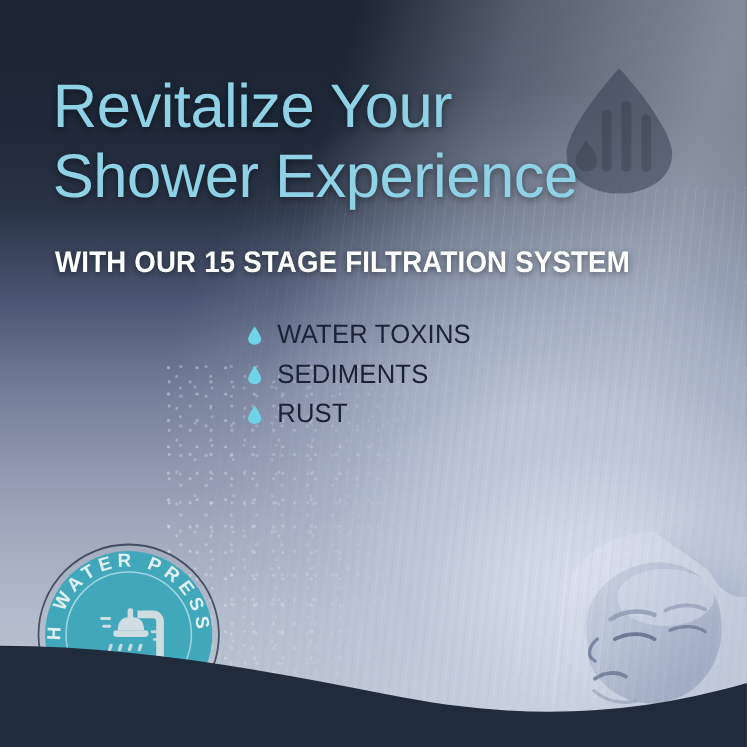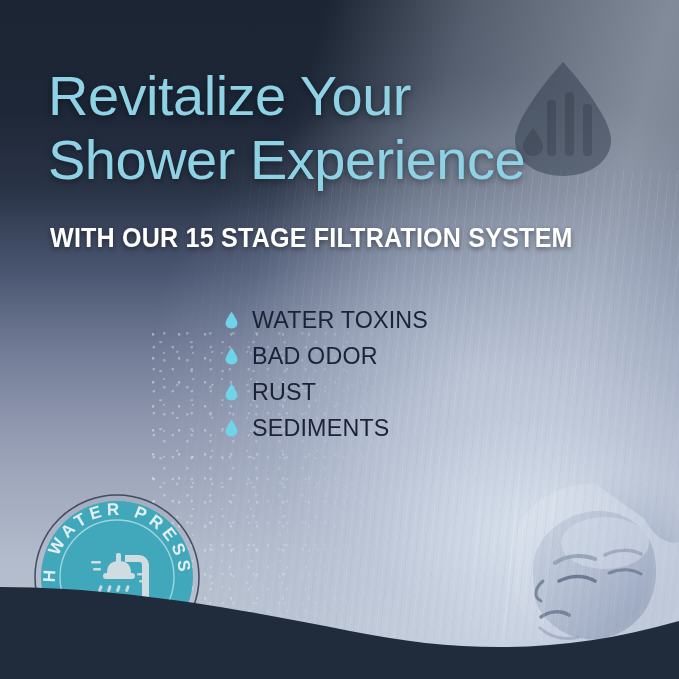--- a/index.html
+++ b/index.html
@@ -128,21 +128,21 @@
   }
   .badge-label {
     color: #9fdcec;
     font-size: 21px;
     font-weight: bold;
     letter-spacing: 1.4px;
     transform: scaleX(.95);
   }
 
   
-  .list { position: absolute; left: 225px; top: 302px; width: 330px; }
+  .list { position: absolute; left: 225px; top: 287px; width: 330px; }
   .list-item {
     display: flex; align-items: center;
     height: 36px;
   }
   .drop-bullet { width: 13px; height: 18px; margin-right: 14px; flex: none; }
   .list-text {
     color: #1a2236;
     font-size: 24px;
     letter-spacing: .2px;
     white-space: nowrap;
@@ -235,39 +235,33 @@
   <div class="list">
 
     <div class="list-item">
       <svg class="drop-bullet" viewBox="0 0 13 18">
         <path d="M6.5,0.8 C6.5,0.8 12.4,9.2 12.4,12.2 C12.4,15.4 9.8,17.4 6.5,17.4 C3.2,17.4 0.6,15.4 0.6,12.2 C0.6,9.2 6.5,0.8 6.5,0.8 Z" fill="#6fd4e8"></path>
       </svg>
       <span class="list-text">WATER TOXINS</span>
     </div>
 
 
+
     <div class="list-item">
       <svg class="drop-bullet" viewBox="0 0 13 18">
         <path d="M6.5,0.8 C6.5,0.8 12.4,9.2 12.4,12.2 C12.4,15.4 9.8,17.4 6.5,17.4 C3.2,17.4 0.6,15.4 0.6,12.2 C0.6,9.2 6.5,0.8 6.5,0.8 Z" fill="#6fd4e8"></path>
       </svg>
-      <span class="list-text">BAD ODOR</span>
+      <span class="list-text">SEDIMENTS</span>
     </div>
 
     <div class="list-item">
       <svg class="drop-bullet" viewBox="0 0 13 18">
         <path d="M6.5,0.8 C6.5,0.8 12.4,9.2 12.4,12.2 C12.4,15.4 9.8,17.4 6.5,17.4 C3.2,17.4 0.6,15.4 0.6,12.2 C0.6,9.2 6.5,0.8 6.5,0.8 Z" fill="#6fd4e8"></path>
       </svg>
       <span class="list-text">RUST</span>
-    </div>
-
-    <div class="list-item">
-      <svg class="drop-bullet" viewBox="0 0 13 18">
-        <path d="M6.5,0.8 C6.5,0.8 12.4,9.2 12.4,12.2 C12.4,15.4 9.8,17.4 6.5,17.4 C3.2,17.4 0.6,15.4 0.6,12.2 C0.6,9.2 6.5,0.8 6.5,0.8 Z" fill="#6fd4e8"></path>
-      </svg>
-      <span class="list-text">SEDIMENTS</span>
     </div>
 
 
   </div>
 
   <svg class="seal" viewBox="0 0 168 168">
     <defs>
       <path id="sealArc" d="M 84,84 m -62,0 a 62,62 0 1,1 124,0" fill="none"></path>
     </defs>
     <circle cx="84" cy="84" r="82" fill="none" stroke="#2a3448" stroke-width="1.6" opacity=".8"></circle>

